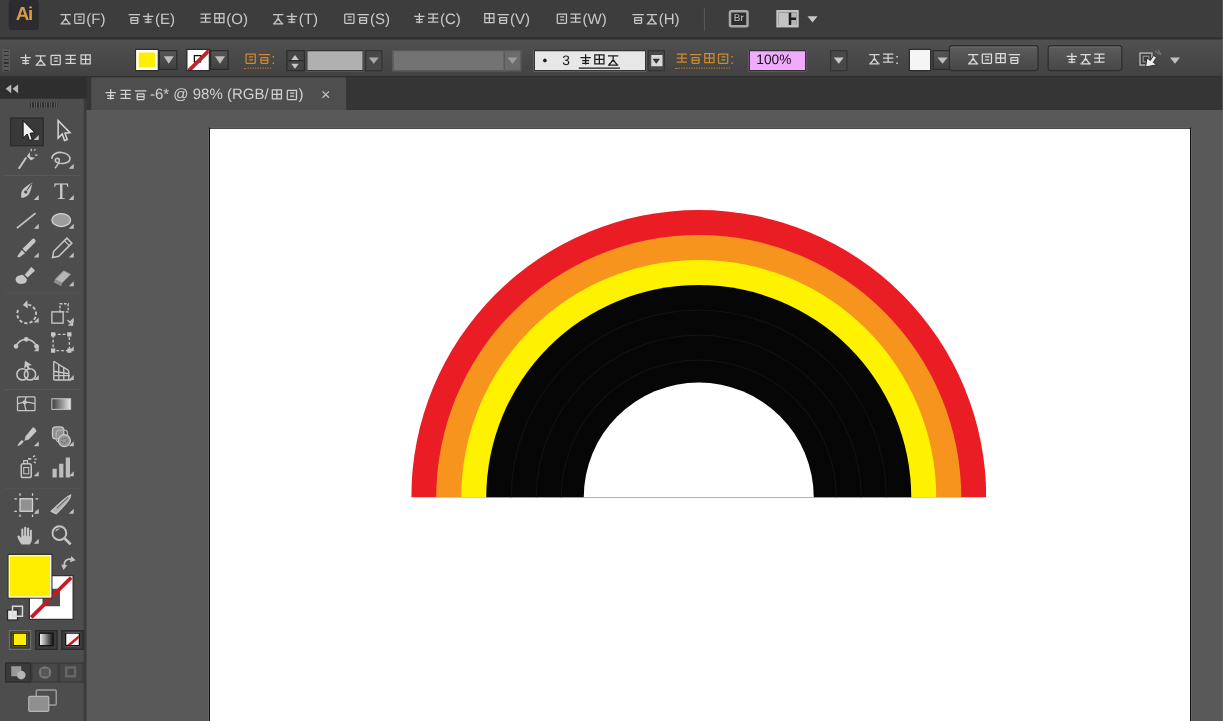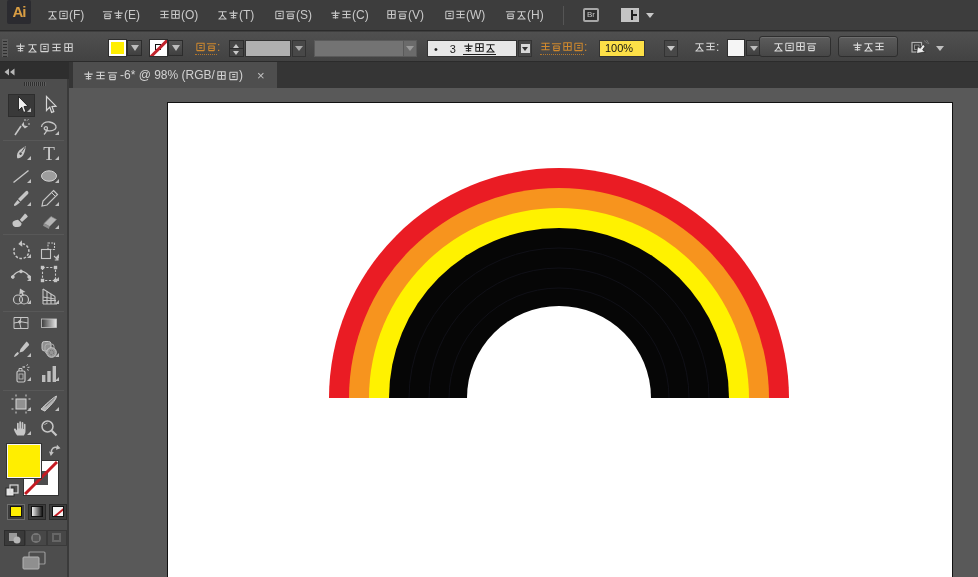--- a/index.html
+++ b/index.html
@@ -192,21 +192,21 @@
   </div>
 <div class="cbtext olink" style="left:540px;top:32px"><span class="u"><svg class="zh" width="11" height="11" viewBox="0 0 12 12" stroke="#d0892e" stroke-width="1.1">
         <use href="#za"></use>
       </svg><svg class="zh" width="11" height="11" viewBox="0 0 12 12" stroke="#d0892e" stroke-width="1.1">
         <use href="#zc"></use>
       </svg><svg class="zh" width="11" height="11" viewBox="0 0 12 12" stroke="#d0892e" stroke-width="1.1">
         <use href="#zb"></use>
       </svg><svg class="zh" width="11" height="11" viewBox="0 0 12 12" stroke="#d0892e" stroke-width="1.1">
         <use href="#ze"></use>
       </svg></span>:</div>
-<div class="field" style="left:599px;width:46px;background:#fde047;color:#141414;font-size:11px;line-height:15px;padding-left:5px">100%</div>
+<div class="field" style="left:599px;width:46px;background:#f0abfc;color:#141414;font-size:11px;line-height:15px;padding-left:5px">100%</div>
 <div class="field" style="left:664px;width:14px;background:#484848;display:flex">
     <div class="dArr" style="border-top-color:#c8c8c8"></div>
   </div>
 <div class="cbtext" style="left:694px;top:32px"><svg class="zh" width="11" height="11" viewBox="0 0 12 12" stroke="#d4d4d4" stroke-width="1.1">
       <use href="#zd"></use>
     </svg><svg class="zh" width="11" height="11" viewBox="0 0 12 12" stroke="#d4d4d4" stroke-width="1.1">
       <use href="#za"></use>
     </svg>:</div>
 <div class="abs" style="left:728px;top:40px;width:16px;height:16px;background:#f5f5f5;box-shadow:0 0 0 1px #2e2e2e"></div>
 <div class="abs" style="left:746px;top:40px;width:16px;height:16px;background:linear-gradient(#565656,#404040);border:1px solid #2c2c2c;display:flex;align-items:center;justify-content:center">

